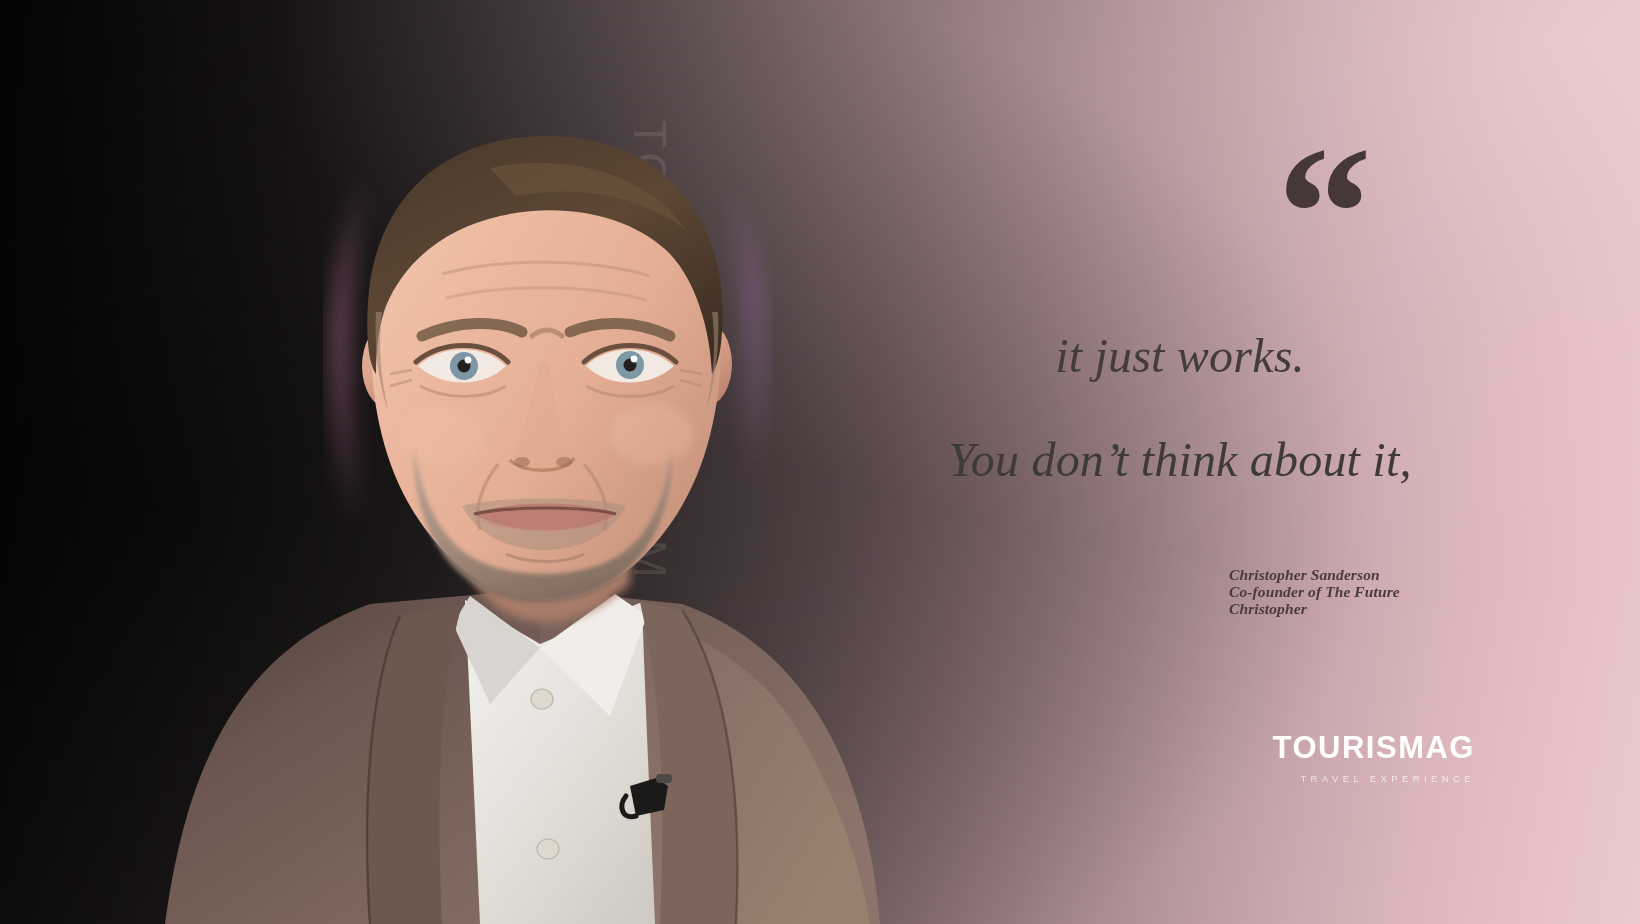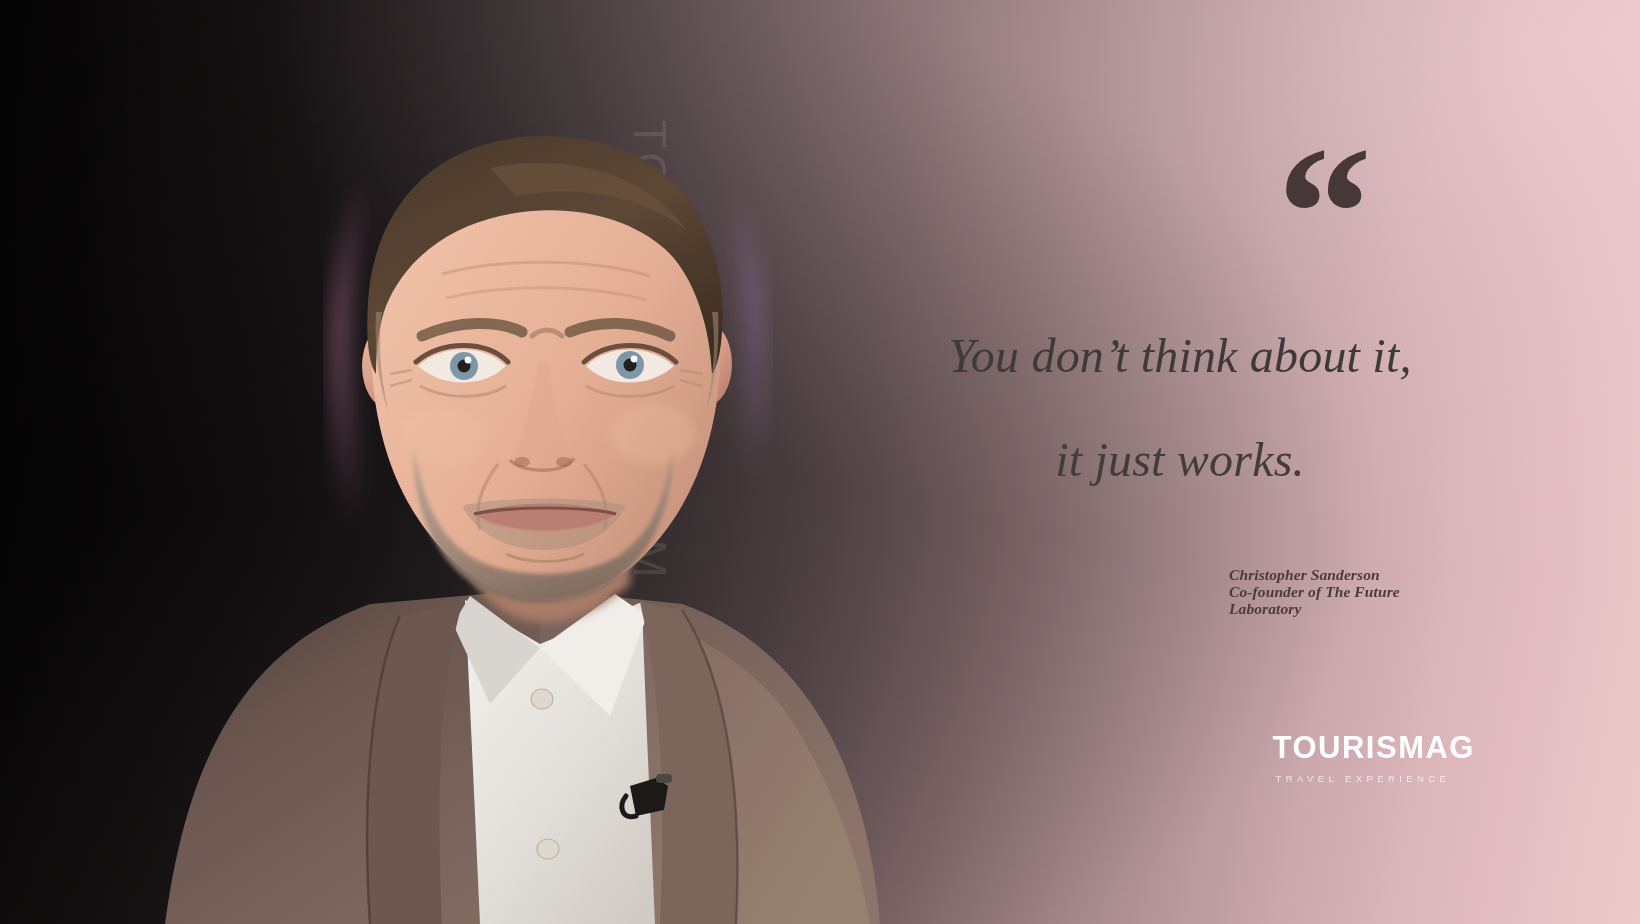--- a/index.html
+++ b/index.html
@@ -115,21 +115,21 @@
     color:#4a3b3d;
     letter-spacing:.1px;
     margin-left:36px;
   }
   .attrib .role{ display:block; }
 
   
   .logo{
     position:absolute;
     right:165px; bottom:140px;
-    text-align:left;
+    text-align:right;
   }
   .logo-word{
     font-family:"Liberation Sans", sans-serif;
     font-weight:700;
     font-size:31px;
     letter-spacing:1.5px;
     color:#ffffff;
     line-height:34px;
   }
   .logo-tag{
@@ -306,28 +306,28 @@
 
     <path d="M300 150 C270 260 276 420 320 520 L300 540 C252 430 246 250 288 140 Z" fill="url(#rimL)" filter="url(#soft2)"></path>
     <path d="M648 150 C682 250 678 410 638 512 L660 532 C706 424 710 244 664 140 Z" fill="url(#rimR)" filter="url(#soft2)"></path>
   </svg>
 
   <div class="quote-panel">
 
     <div class="quote-mark">“</div>
 
     <div class="quote-text">
+      <span class="ln ln4">it just works.</span>
       <span class="ln ln3">You don’t think about it,</span>
-      <span class="ln ln4">it just works.</span>
     </div>
 
     <div class="attrib">
       <span class="name">Christopher Sanderson</span>
       <span class="role">Co-founder of The Future</span>
-      <span class="role">Laboratory</span>
+      <span class="role">Christopher</span>
     </div>
   </div>
 
   <div class="logo">
     <div class="logo-word">TOURISMAG</div>
     <div class="logo-tag">TRAVEL EXPERIENCE</div>
   </div>
 
 </div>
 

